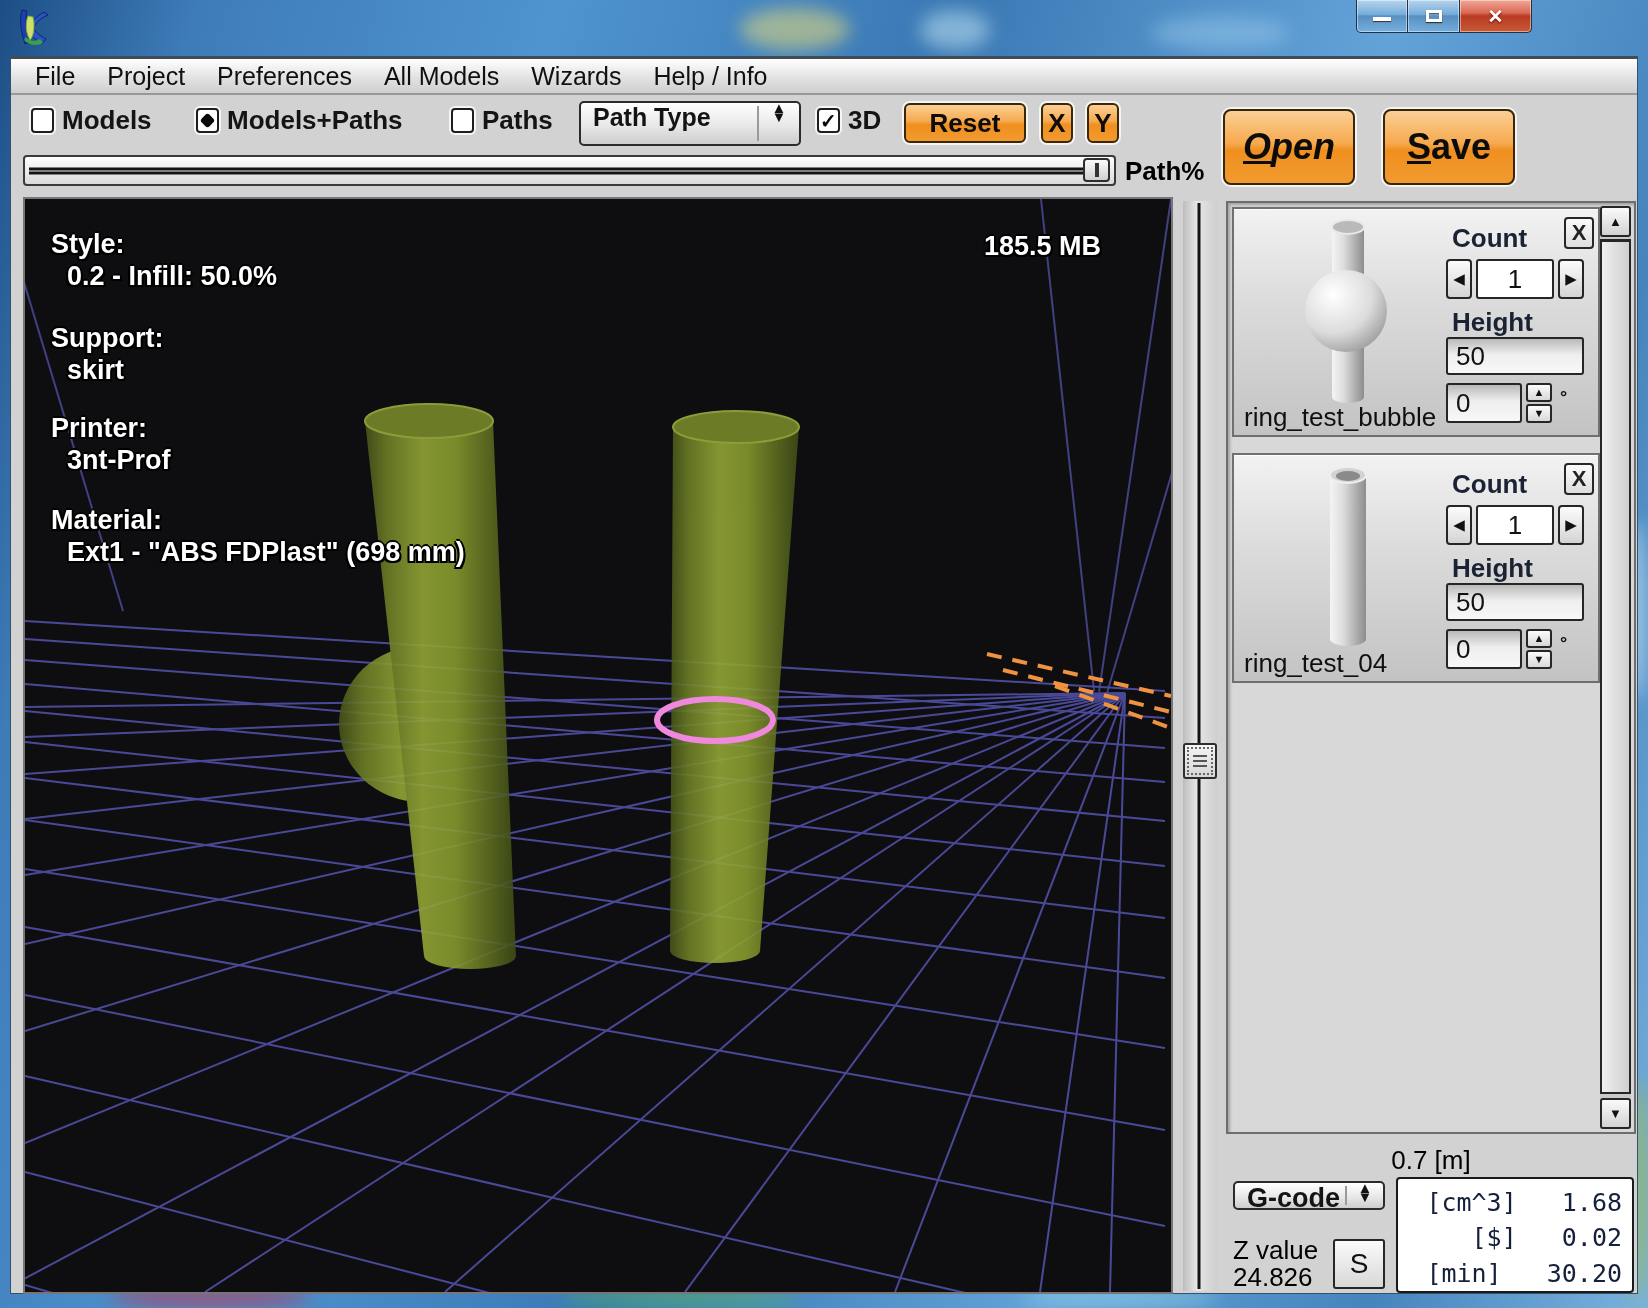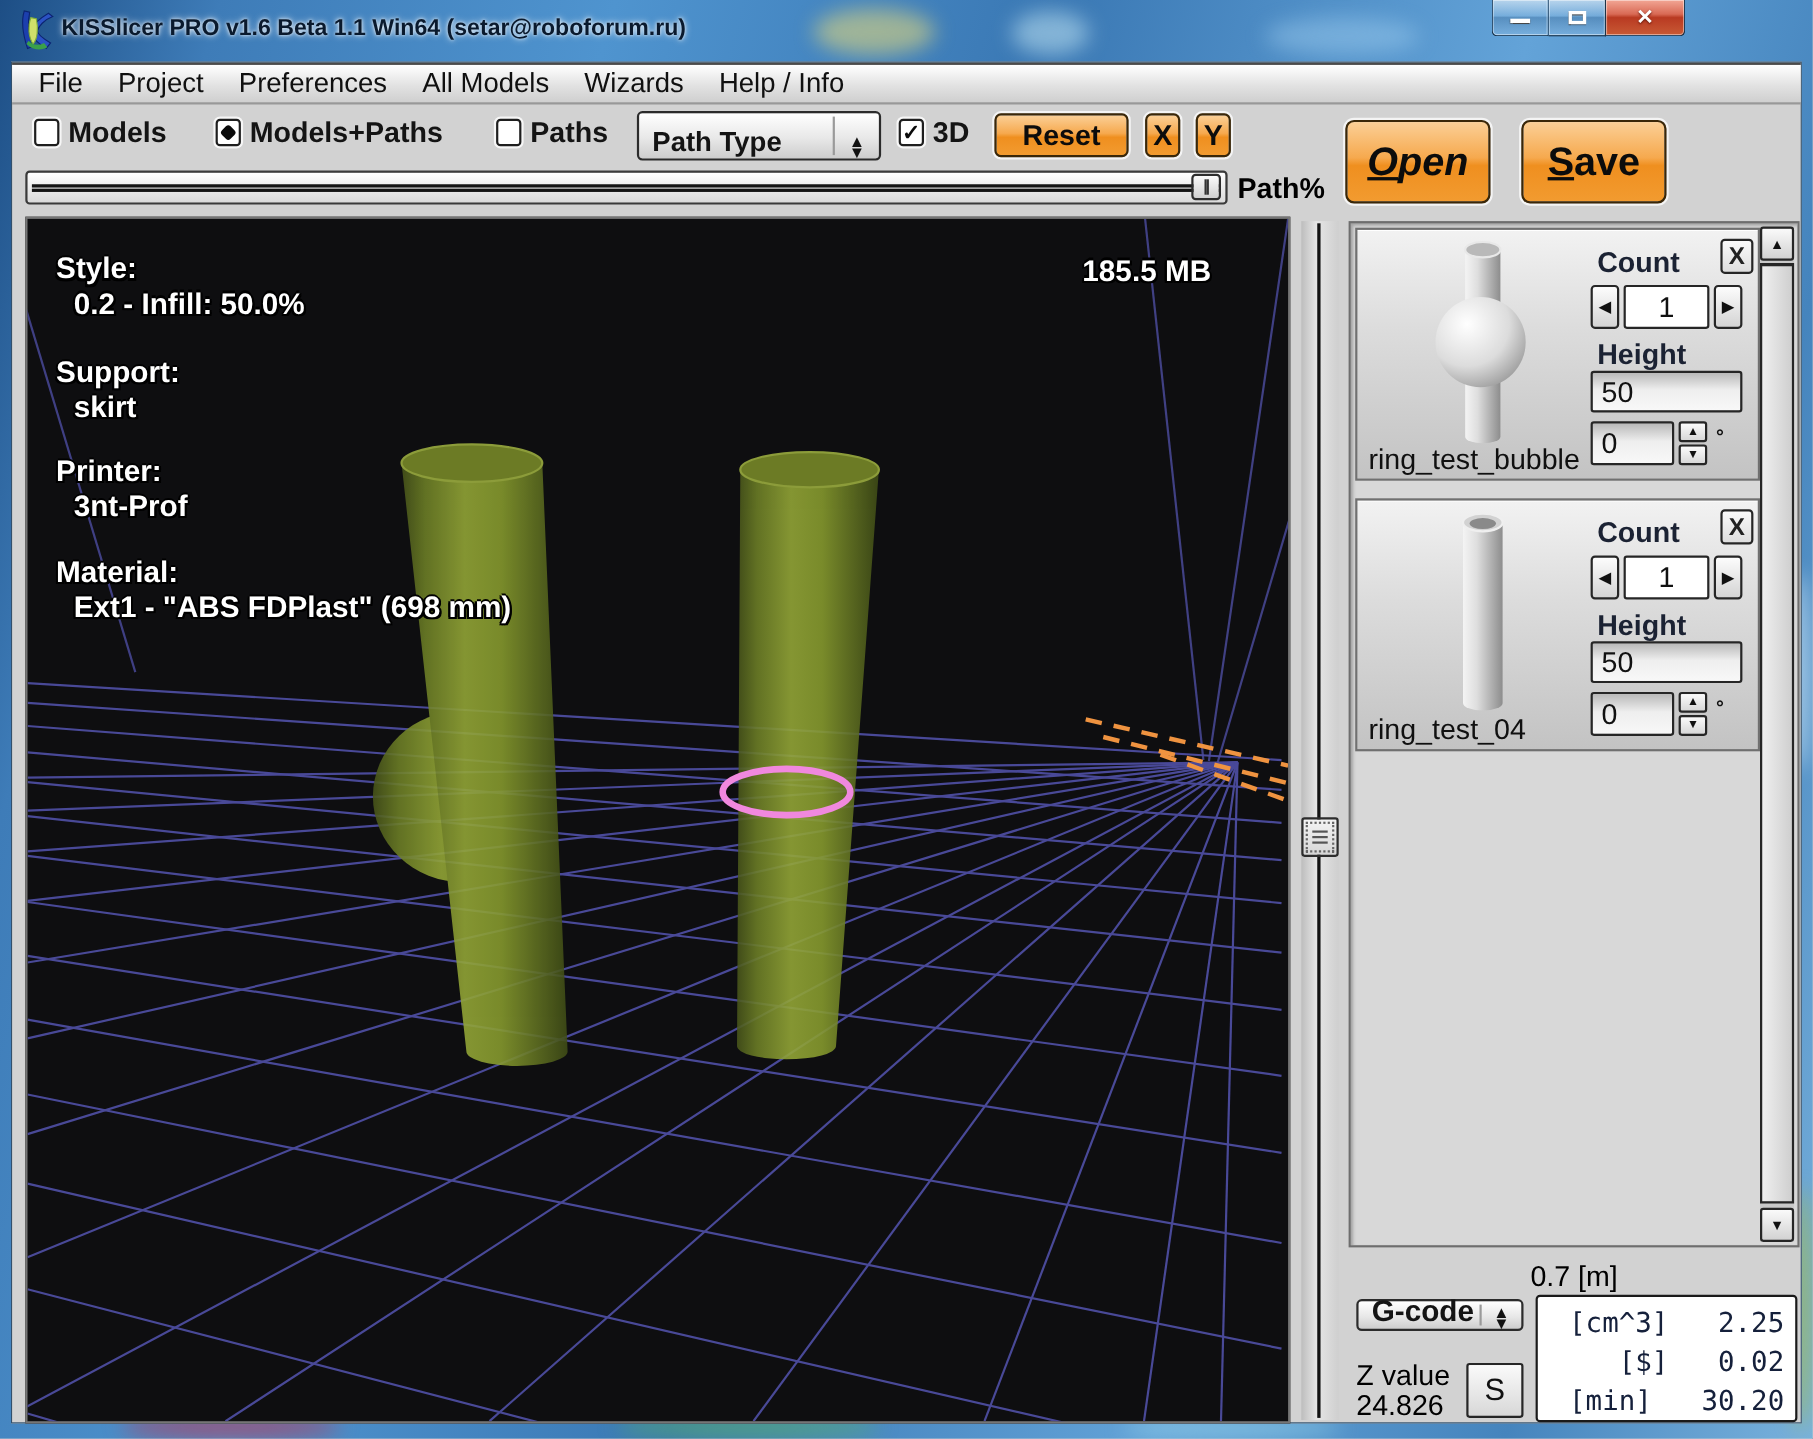--- a/index.html
+++ b/index.html
@@ -49,21 +49,21 @@
   .label { font-size:26px; font-weight:600; color:#141414; }
 
   .chk { width:23px; height:25px; background:#fff; border:2px solid #1e1e1e; border-radius:4px;
          box-shadow:0 0 0 2px rgba(255,255,255,.8); display:inline-flex; align-items:center; justify-content:center; }
   .chk .dot { width:11px; height:11px; background:#0a0a0a; border-radius:3px; transform:rotate(45deg); }
   .chk .tick { font-size:20px; font-weight:700; color:#0a0a0a; line-height:1; }
   .chkrow { position:absolute; display:flex; align-items:center; gap:8px;justify-content:space-between; }
 
   .combo {
     position:absolute; background:linear-gradient(180deg,#ffffff,#e8e8e8 55%,#cdcdcd);
-    border:2px solid #2b2b2b; border-radius:5px; display:flex; align-items:flex-end;
+    border:2px solid #2b2b2b; border-radius:5px; display:flex; align-items:flex-start;
   }
   .combo .txt { flex:1; padding-left:12px; font-size:25px; font-weight:600; color:#141414; }
   .combo .sep { width:2px; align-self:stretch; background:#9a9a9a; margin:3px 0; }
   .combo .arrows { width:40px; display:flex; flex-direction:column; align-items:center; line-height:.62; font-size:15px; color:#111; }
 
   .btn-orange {
     position:absolute; background:linear-gradient(180deg,#fbcf96 0%,#f6a94e 45%,#ef8f1f 55%,#f29b30 100%);
     border:2px solid #3a2708; border-radius:6px; box-shadow:0 0 0 2px rgba(255,255,255,.75);
     display:flex; align-items:center; justify-content:center; font-weight:700; color:#0c0c0c; cursor:default;
   }
@@ -143,21 +143,20 @@
   <div class="blob" style="left:1626px;top:1080px;width:22px;height:220px;background:rgba(170,190,60,.6);"></div>
   <div class="blob" style="left:1626px;top:520px;width:20px;height:180px;background:rgba(230,245,255,.55);"></div>
 
   <div class="titlebar">
     <svg class="app-icon" viewBox="0 0 34 42">
       <path d="M6 4 C3 14 5 26 9 38 L14 36 C10 26 9 14 11 5 Z" fill="#1c3fae" stroke="#0c2470" stroke-width="1"></path>
       <path d="M28 6 C18 12 13 18 12 22 C12 27 18 33 26 38 L30 33 C23 29 18 25 18 22 C19 18 24 12 32 9 Z" fill="#2b52c4" stroke="#0c2470" stroke-width="1"></path>
       <path d="M12 10 C9 18 10 28 14 34 C18 30 19 20 17 11 Z" fill="#cfe06a" stroke="#7fae3a" stroke-width="1"></path>
       <path d="M8 34 C14 40 22 40 27 37 L24 33 C19 36 13 35 10 31 Z" fill="#3aa04a"></path>
     </svg>
-    <div class="title-text">KISSlicer PRO v1.6 Beta 1.1 Win64 (setar@roboforum.ru)</div>
     <div class="winbtns">
       <div class="wbtn min">
           <span class="glyph-min"></span>
         </div>
       <div class="wbtn max">
           <span class="glyph-max"></span>
         </div>
       <div class="wbtn close">
           <span class="glyph-close">✕</span>
         </div>
@@ -422,19 +421,19 @@
           <span>▼</span>
         </span>
     </div>
 
     <div class="plain" style="left:1222px;top:1178px;">Z value</div>
     <div class="plain" style="left:1222px;top:1205px;">24.826</div>
 
     <div class="fld" style="left:1322px;top:1182px;width:52px;height:50px;justify-content:center;padding:0;background:linear-gradient(180deg,#fafafa,#d8d8d8);font-size:28px;">S</div>
 
     <div class="stats-box">
-      <div class="row"><span>[cm^3]</span><span> </span><span>2.25</span></div>
+      <div class="row"><span>[cm^3]</span><span> </span><span>1.68</span></div>
       <div class="row"><span>[$]</span><span> </span><span>0.02</span></div>
       <div class="row"><span>[min]</span><span> </span><span>30.20</span></div>
     </div>
 
   </div>
 </div>
 
 </body></html>

